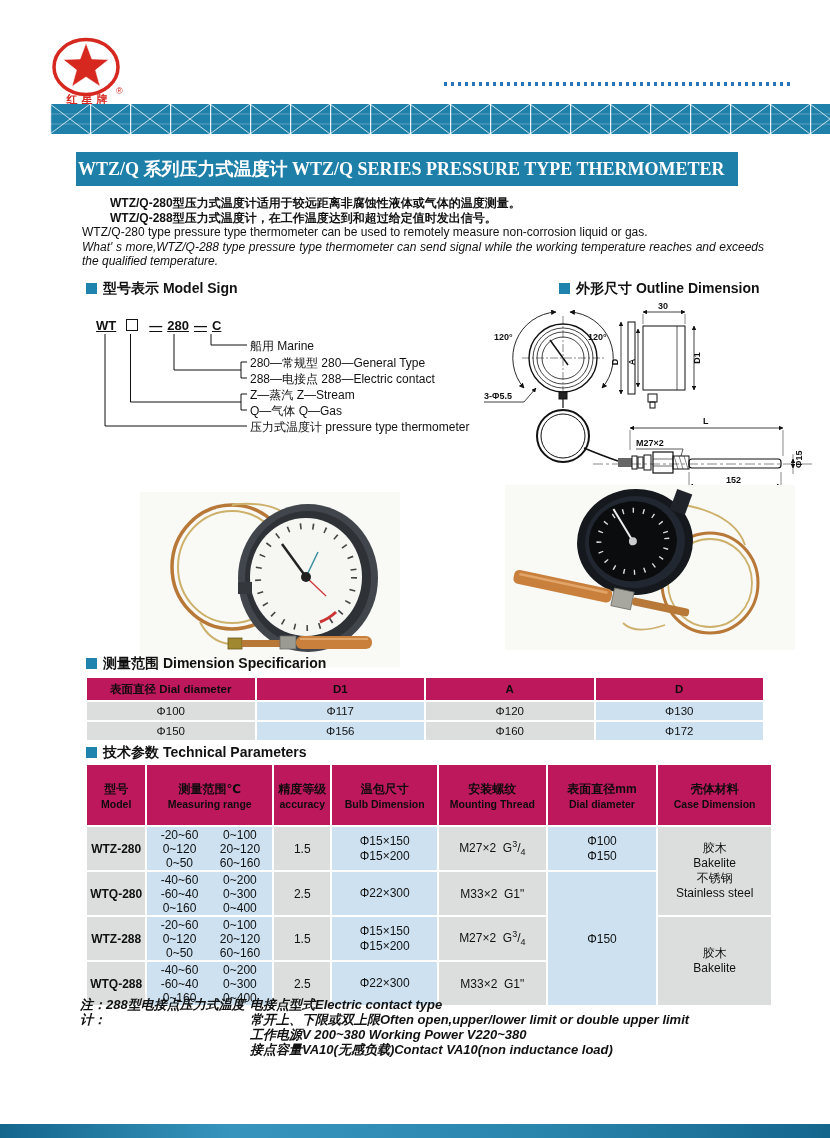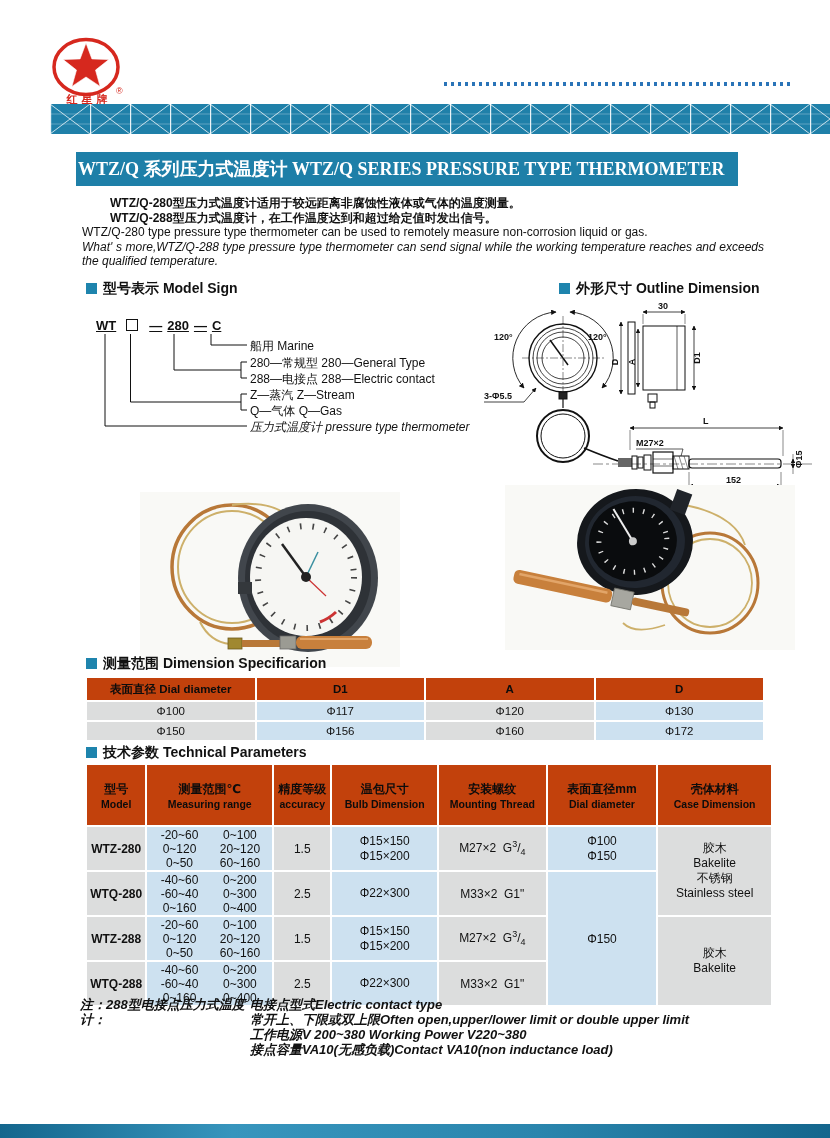--- a/index.html
+++ b/index.html
@@ -38,34 +38,34 @@
   .sh-dim{left:86px;top:656px;}
   .sh-tech{left:86px;top:745px;}
 
   
   .model-code{left:96px;top:318px;font-size:13px;font-weight:bold;letter-spacing:0;}
   .model-code span{display:inline-block;text-decoration:underline;}
   .mc-box{width:10px;height:10px;border:1.3px solid #111;margin:0 6px 0 10px;vertical-align:-1px;}
   .mc-dash{margin:0 5px;}
   .model-lines{left:85px;top:312px;width:380px;height:125px;}
   .ml{left:250px;height:14px;font-size:12px;white-space:nowrap;color:#111;}
-  .ml0{top:338px;} .ml1{top:355px;} .ml2{top:371px;} .ml3{top:387px;} .ml4{top:403px;} .ml5{top:419px;font-style:italic;}
+  .ml0{top:338px;} .ml1{top:355px;} .ml2{top:371px;} .ml3{top:387px;} .ml4{top:403px;} .ml5{top:419px;}
 
   
   .outline-svg{left:478px;top:296px;width:350px;height:210px;}
   .outline-svg text{font-family:"Liberation Sans",sans-serif;font-weight:bold;fill:#111;}
 
   
   .photo-left{left:140px;top:492px;width:260px;height:175px;}
   .photo-right{left:505px;top:485px;width:290px;height:165px;}
 
   
   table{border-collapse:separate;border-spacing:2px;table-layout:fixed;}
   td,th{padding:0 2px;text-align:center;vertical-align:middle;overflow:hidden;}
-  th{font-weight:bold;background:#c2410c;color:#0c0c0c;}
+  th{font-weight:bold;background:#be185d;color:#0c0c0c;}
   td.g{background:#dcdddd;} td.b{background:#cde1f0;}
   .dim-table{left:85px;top:676px;width:680px;font-size:11.5px;}
   .dim-table th{height:22px;font-size:11.5px;}
   .dim-table td{height:18px;font-weight:500;}
   .tech-table{left:85px;top:763px;width:688px;font-size:12px;}
   .tech-table th{height:60px;}
   .tech-table th .cn{font-size:12px;} .tech-table th .en{font-size:10.5px;font-weight:bold;}
   .tech-table td{height:43px;font-weight:500;}
   .tech-table td.model-cell{font-weight:bold;}
   .range-line{display:flex;line-height:14px;}

